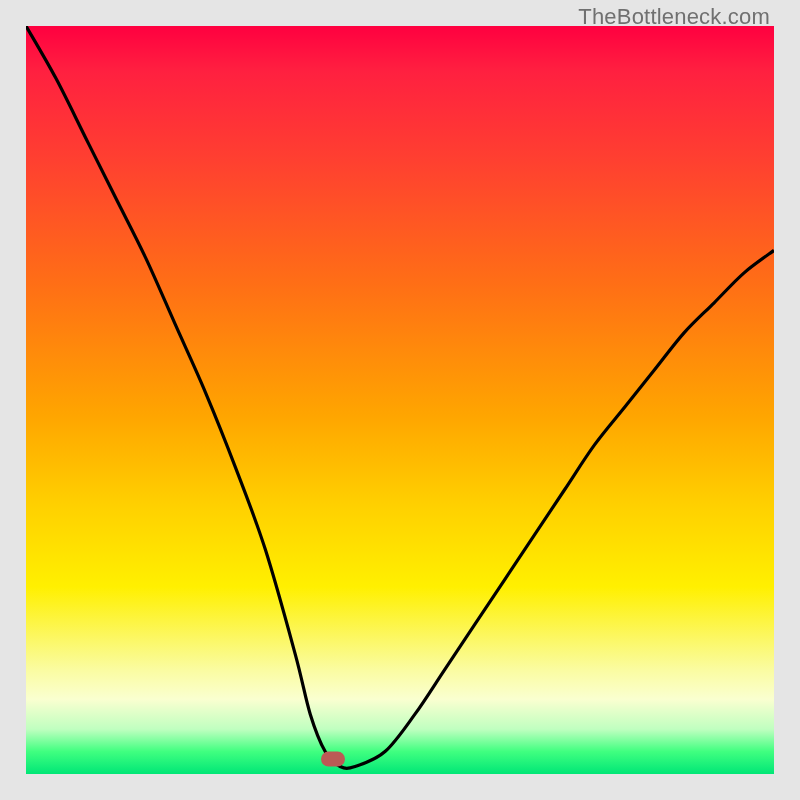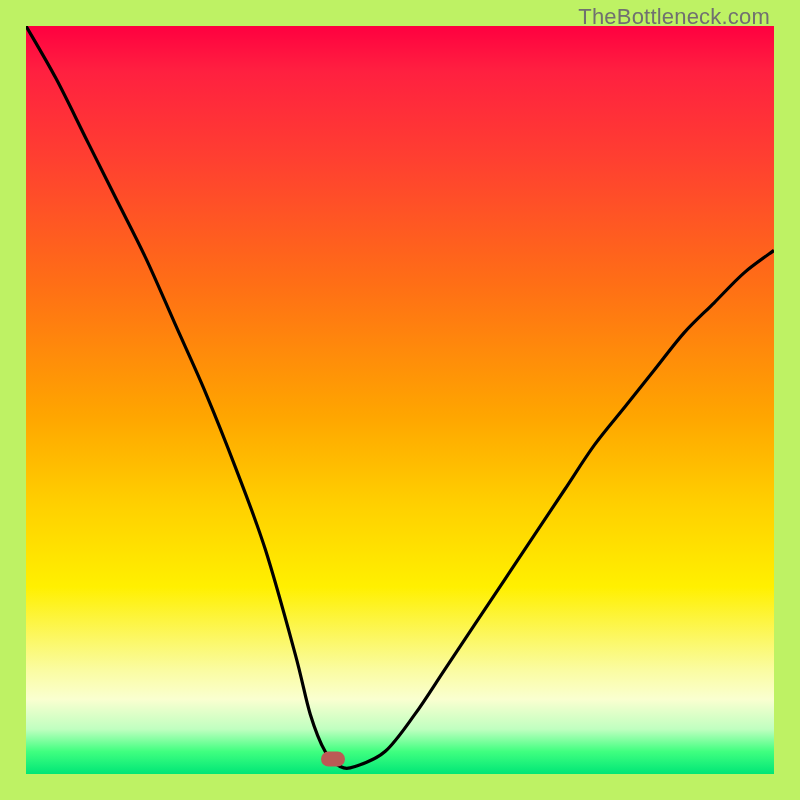--- a/index.html
+++ b/index.html
@@ -10,21 +10,21 @@
     overflow: hidden;
     background: #000;
     font-family: Arial, Helvetica, sans-serif;
   }
   .frame {
     position: absolute;
     left: 0;
     top: 0;
     width: 800px;
     height: 800px;
-    background: #bef264;
+    background: #e5e5e5;
   }
   .plot-area {
     position: absolute;
     left: 26px;
     top: 26px;
     width: 748px;
     height: 748px;
     overflow: hidden;
   }
   .gradient-bg {

